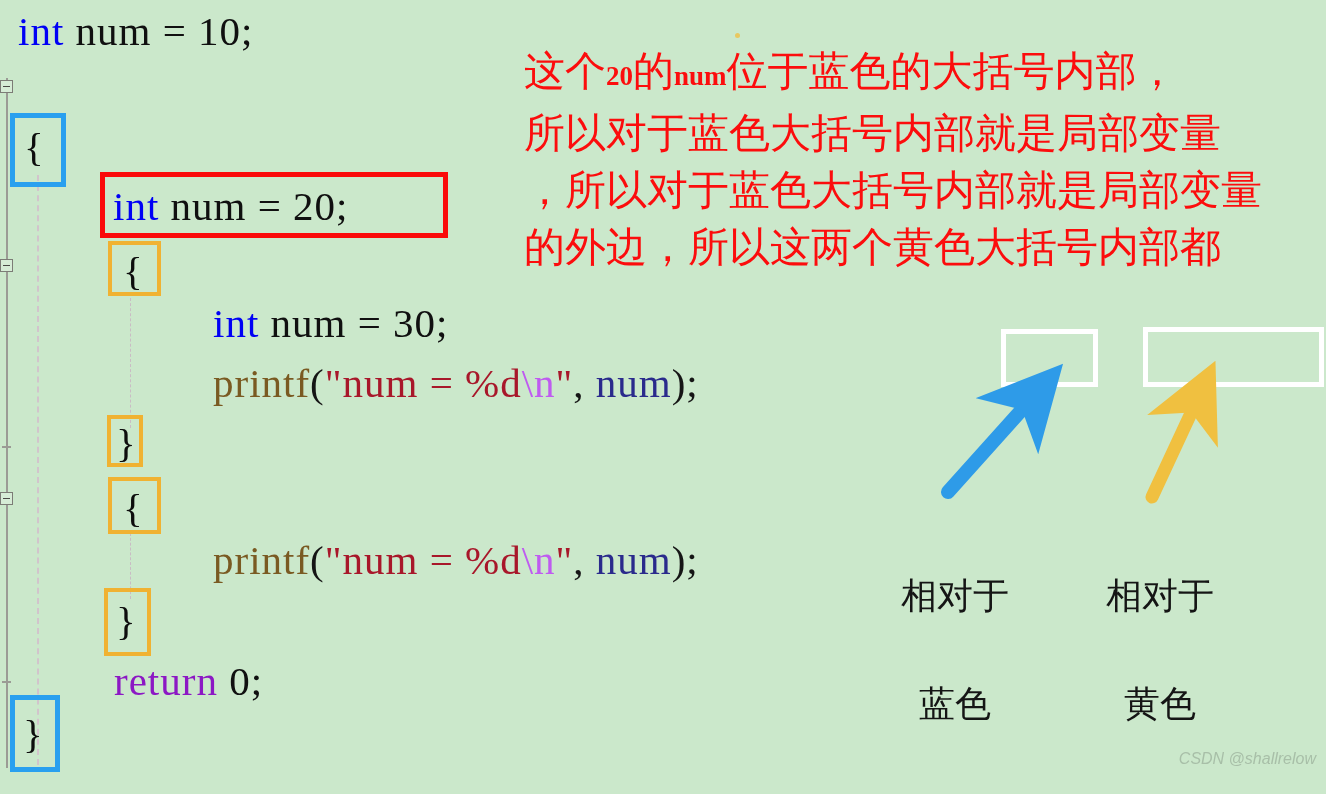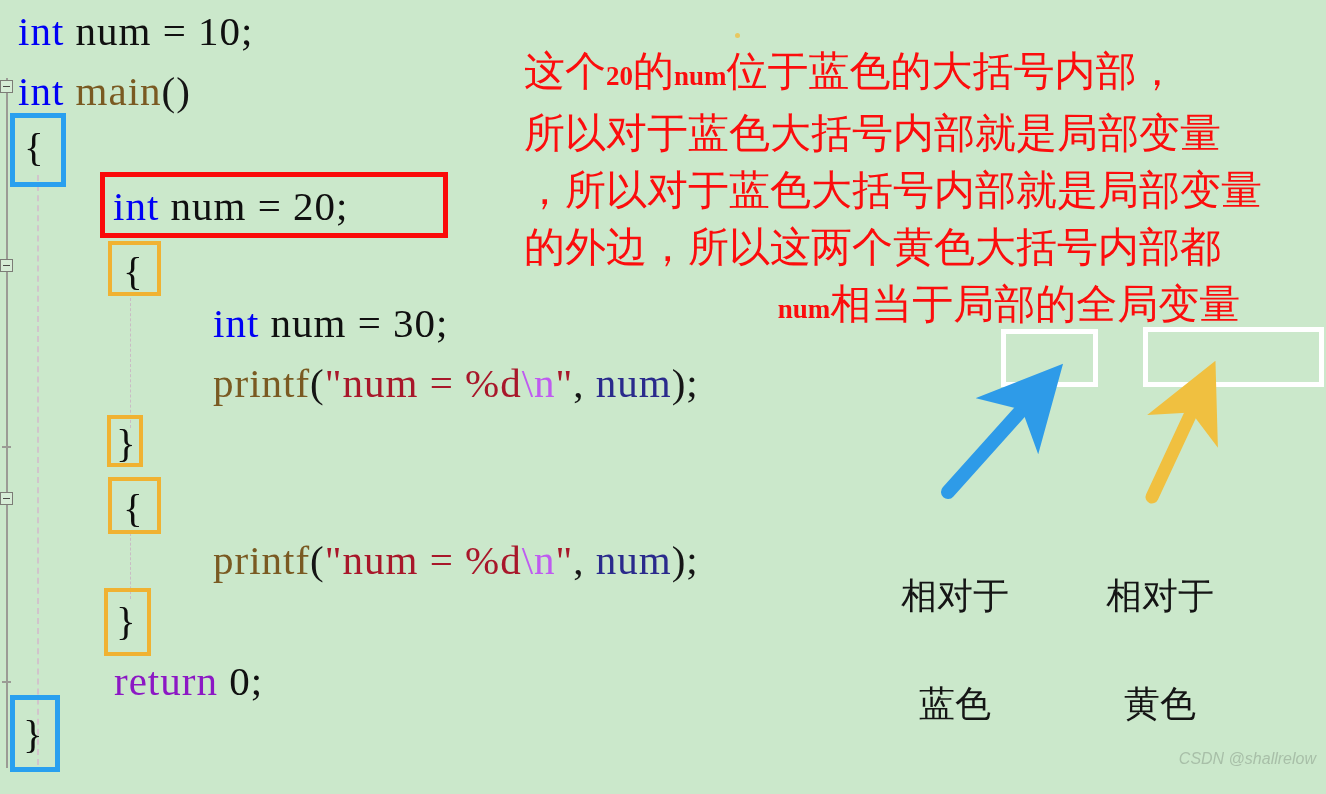--- a/index.html
+++ b/index.html
@@ -195,21 +195,20 @@
   <div class="fold-box" style="left:0px; top:492px;"></div>
   <div class="fold-tick" style="top:446px;"></div>
   <div class="fold-tick" style="top:681px;"></div>
 
   <div class="indent-guide"></div>
   <div class="indent-guide2" style="top:298px; height:130px;"></div>
   <div class="indent-guide2" style="top:533px; height:66px;"></div>
 
   <div class="code-line" style="left:18px; top:8px;"><span class="kw">int</span><span class="num"> num = 10;</span></div>
 
-  <div class="code-line" style="left:18px; top:68px;"><span class="kw">int</span><span> </span><span class="fn">main</span><span class="pn">()</span></div>
 
   <div class="brace" style="left:24px; top:126px;">{</div>
   <div class="box-blue" style="left:10px; top:113px; width:56px; height:74px;"></div>
 
   <div class="code-line" style="left:113px; top:183px;"><span class="kw">int</span><span class="num"> num = 20;</span></div>
   <div class="box-red" style="left:100px; top:172px; width:348px; height:66px;"></div>
 
   <div class="brace" style="left:123px; top:250px;">{</div>
   <div class="box-yellow" style="left:108px; top:241px; width:53px; height:55px;"></div>
 
@@ -233,21 +232,20 @@
   <div class="brace" style="left:23px; top:713px;">}</div>
   <div class="box-blue" style="left:10px; top:695px; width:50px; height:77px;"></div>
 
   <div class="dot-top"></div>
 
   <div class="note-block">
     <span class="note-line"><span>这个</span><span class="bold-lat">20</span><span>的</span><span class="bold-lat">num</span><span>位于蓝色的大括号内部，</span></span>
     <span class="note-line">所以对于蓝色大括号内部就是局部变量</span>
     <span class="note-line">，所以对于蓝色大括号内部就是局部变量</span>
     <span class="note-line">的外边，所以这两个黄色大括号内部都</span>
-    <span class="note-line nl-6"><span class="bold-lat">num</span><span>相当于</span><span>局部</span><span>的</span><span>全局变量</span></span>
   </div>
 
   <div class="box-white" style="left:1001px; top:329px; width:97px; height:58px;"></div>
   <div class="box-white" style="left:1143px; top:327px; width:181px; height:60px;"></div>
 
   <svg class="arrow-layer" viewBox="0 0 1326 794">
     <defs>
       <marker id="ah-blue" markerWidth="6" markerHeight="6" refX="3" refY="3" orient="auto">
         <path d="M0,0 L6,3 L0,6 L1.6,3 Z" fill="#2e9be8"></path>
       </marker>

